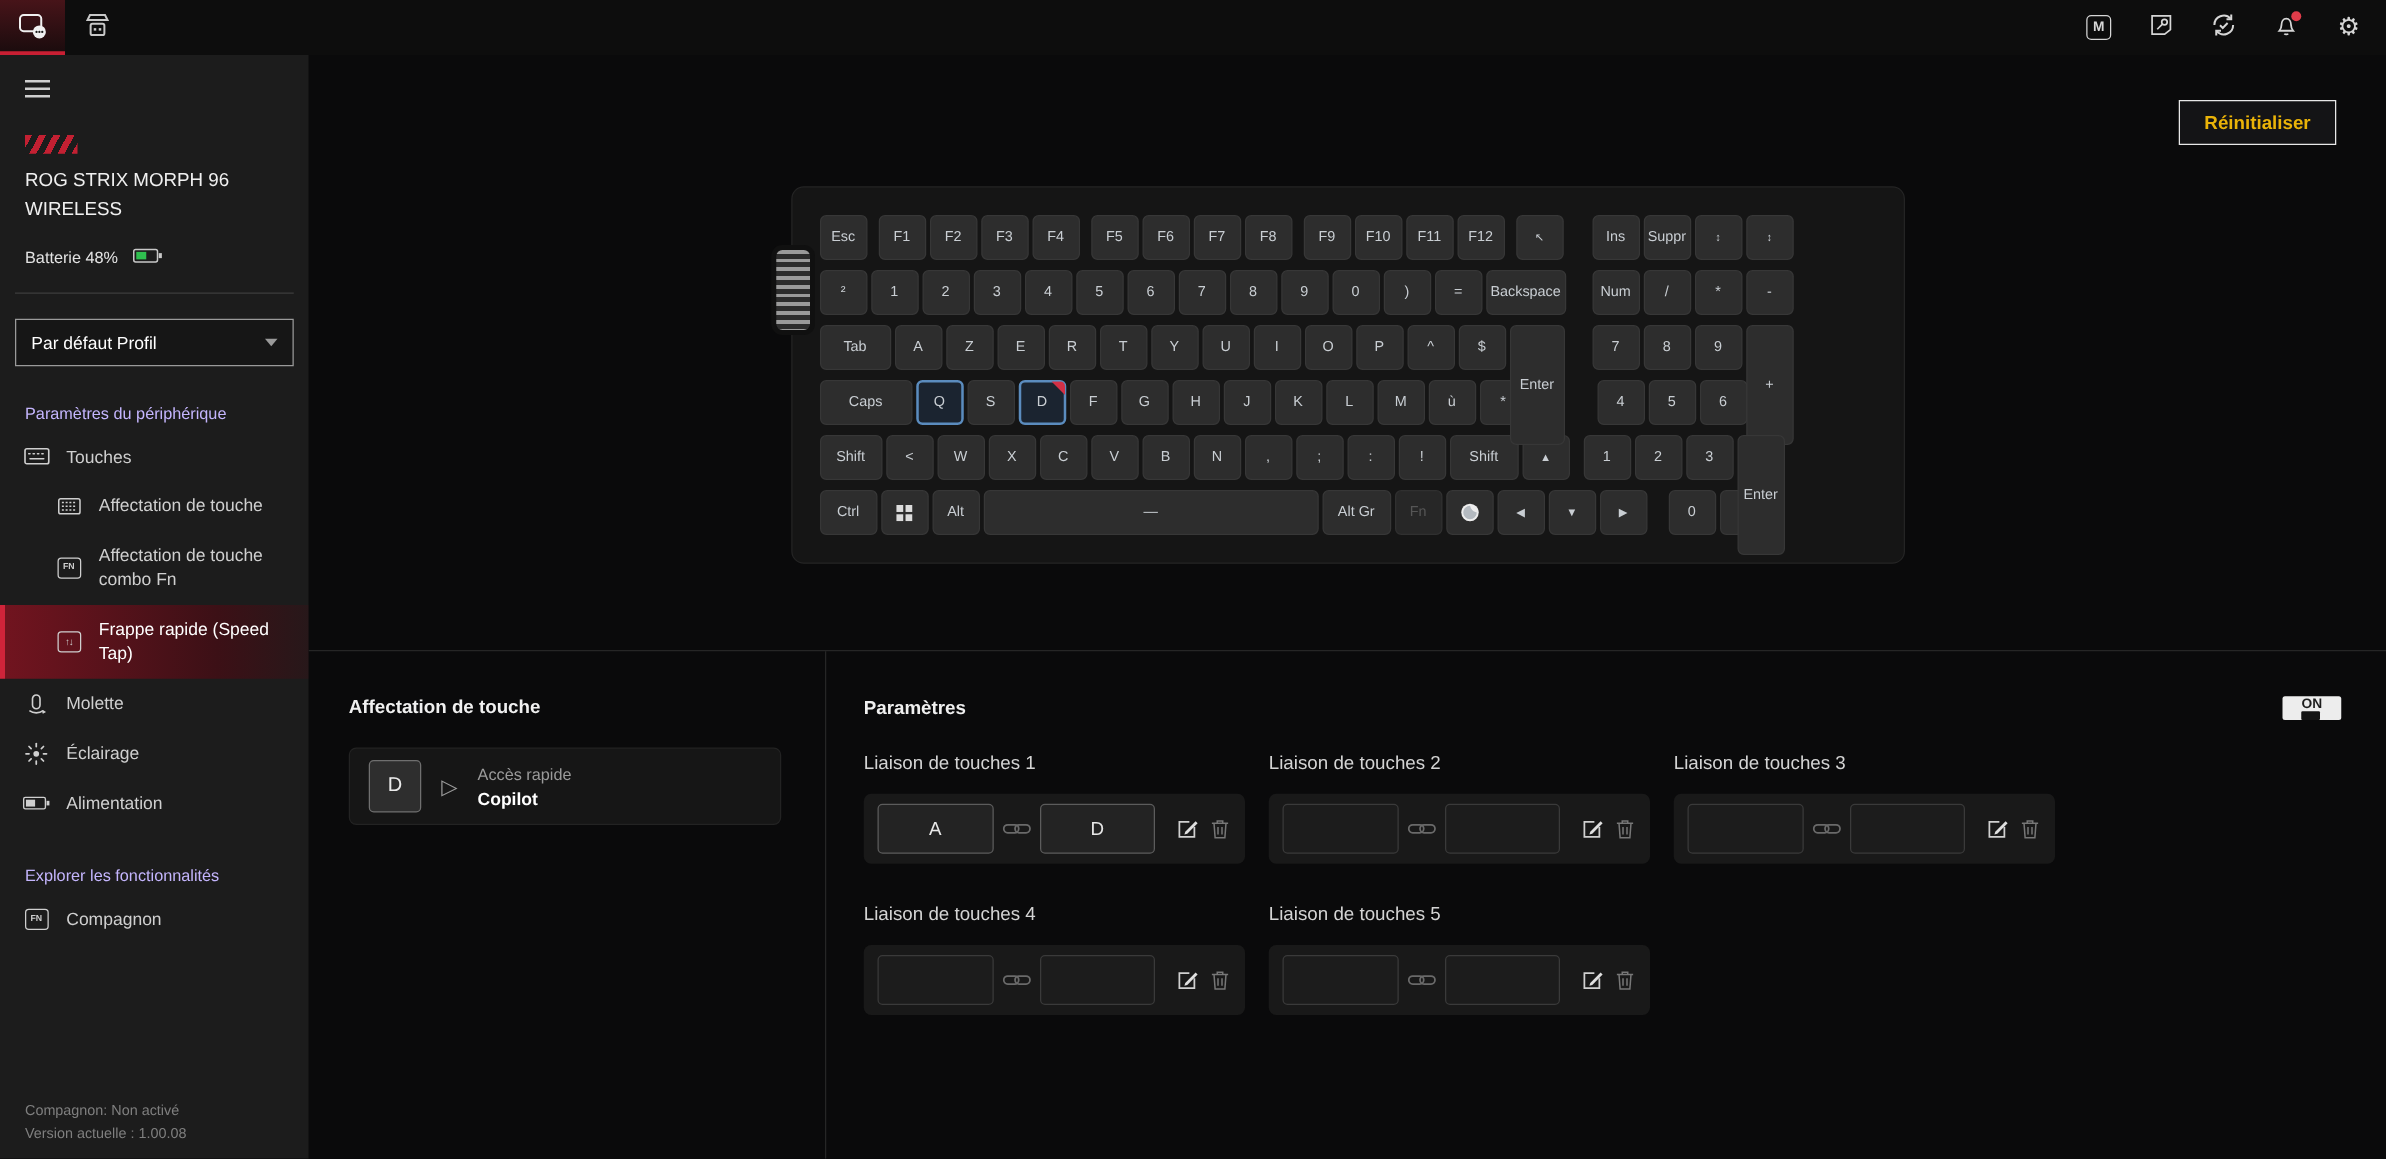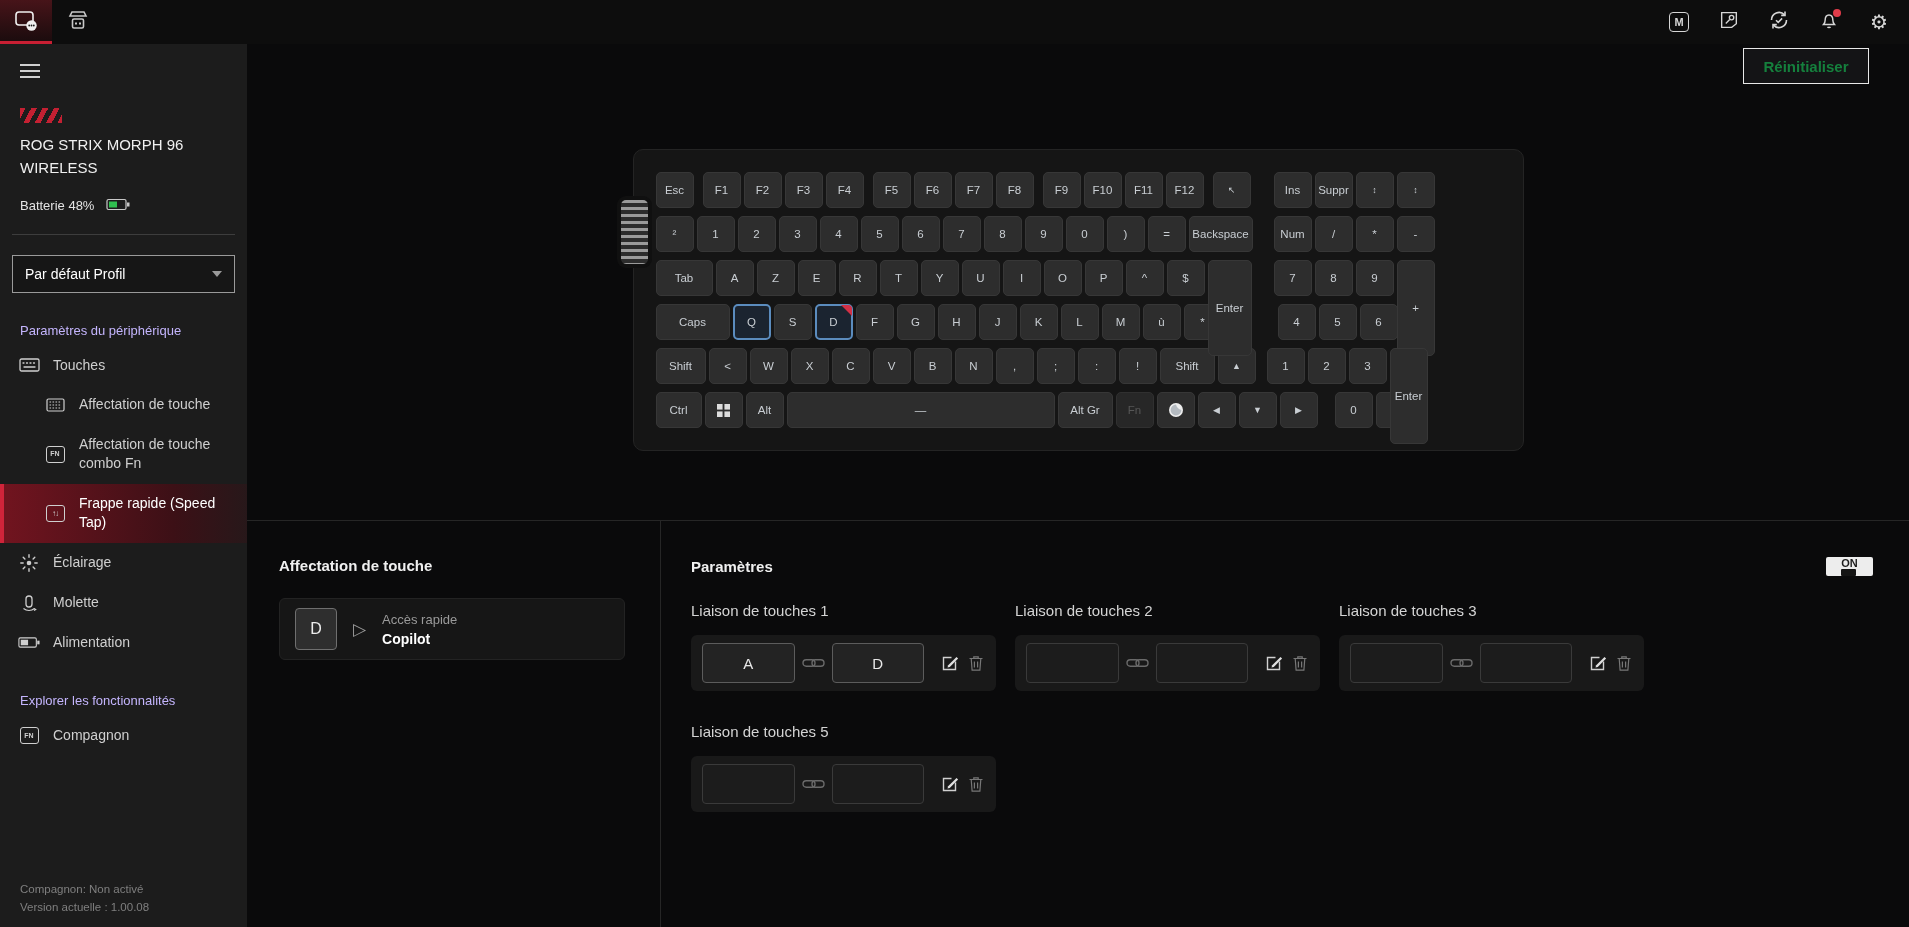--- a/index.html
+++ b/index.html
@@ -51,22 +51,22 @@
   .menu-item.active { background:linear-gradient(90deg,#71141f 0%,#3c1016 70%,rgba(60,16,22,.35) 100%);
                border-left:4px solid #d0243a; padding-left:40px; color:#fff; }
   .mi-icon { width:22px; display:flex; justify-content:center; flex-shrink:0; }
   .fnbox { width:19px; height:17px; border:1.5px solid #cfcfcf; border-radius:3px; font-size:7px;
            font-weight:bold; display:flex; align-items:center; justify-content:center; color:#cfcfcf; }
   .stbox { font-size:8px; letter-spacing:-1px; }
   .sidebar-footer { position:absolute; bottom:10px; left:20px; color:#7f7f7f; font-size:11.5px;
                     line-height:1.55; }
 
   
-  .reset-btn { position:absolute; top:4px; right:40px; width:126px; height:36px;
-      border:1px solid #e8e8e8; background:#141416; color:#15803d; font-weight:bold;
+  .reset-btn { position:absolute; top:36px; right:40px; width:126px; height:36px;
+      border:1px solid #e8e8e8; background:#141416; color:#eab308; font-weight:bold;
       font-size:15px; font-family:"Liberation Sans",sans-serif; cursor:pointer; }
 
   
   .kb { position:relative; margin:105px auto 0; width:891px; border-radius:10px;
         background:#151515; border:1px solid #242424; padding:22px; }
   .kb-wheel { position:absolute; left:-13px; top:50px; width:27px; height:64px; border-radius:5px;
         background:repeating-linear-gradient(180deg,#9a9a9a 0 3px,#2c2c2c 3px 7px);
         box-shadow:0 0 0 4px #101010; cursor:pointer; }
   .krow { display:flex; column-gap:3px; height:36px; margin-bottom:8px; align-items:flex-start; }
   .krow:last-child { margin-bottom:0; }
@@ -234,45 +234,45 @@
         <span class="mi-label">Affectation de touche combo Fn</span>
       </div>
       <div class="menu-item sub active">
         <span class="mi-icon">
             <span class="fnbox stbox">↑↓</span>
           </span>
         <span class="mi-label">Frappe rapide (Speed Tap)</span>
       </div>
       <div class="menu-item">
         <span class="mi-icon">
+          <svg width="20" height="20" viewBox="0 0 20 20" fill="none" stroke="#cfcfcf" stroke-width="1.3">
+            <rect x="7" y="3" width="6" height="11" rx="3"></rect>
+            <path d="M4.5 15.5c3.2 2.4 7.8 2.4 11 0"></path>
+            <path d="M15 17.5l1.6-1-1.6-1"></path>
+          </svg>
+        </span>
+        <span class="mi-label">Molette</span>
+      </div>
+      <div class="menu-item">
+        <span class="mi-icon">
           <svg width="20" height="20" viewBox="0 0 20 20" fill="#cfcfcf">
             <circle cx="10" cy="10" r="2.3"></circle>
             <g stroke="#cfcfcf" stroke-width="1.4" stroke-linecap="round">
               <line x1="10" y1="1.8" x2="10" y2="4.2"></line>
                 <line x1="10" y1="15.8" x2="10" y2="18.2"></line>
               <line x1="1.8" y1="10" x2="4.2" y2="10"></line>
                 <line x1="15.8" y1="10" x2="18.2" y2="10"></line>
               <line x1="4.2" y1="4.2" x2="5.9" y2="5.9"></line>
                 <line x1="14.1" y1="14.1" x2="15.8" y2="15.8"></line>
               <line x1="4.2" y1="15.8" x2="5.9" y2="14.1"></line>
                 <line x1="14.1" y1="5.9" x2="15.8" y2="4.2"></line>
             </g>
           </svg>
         </span>
         <span class="mi-label">Éclairage</span>
-      </div>
-      <div class="menu-item">
-        <span class="mi-icon">
-          <svg width="20" height="20" viewBox="0 0 20 20" fill="none" stroke="#cfcfcf" stroke-width="1.3">
-            <rect x="7" y="3" width="6" height="11" rx="3"></rect>
-            <path d="M4.5 15.5c3.2 2.4 7.8 2.4 11 0"></path>
-            <path d="M15 17.5l1.6-1-1.6-1"></path>
-          </svg>
-        </span>
-        <span class="mi-label">Molette</span>
       </div>
       <div class="menu-item">
         <span class="mi-icon">
           <svg width="22" height="13" viewBox="0 0 24 13" fill="none" stroke="#cfcfcf" stroke-width="1.2">
             <rect x="1" y="1.5" width="19" height="10" rx="1.5"></rect>
             <rect x="21" y="4.5" width="2.5" height="4" fill="#cfcfcf" stroke="none"></rect>
             <rect x="3" y="3.5" width="8" height="6" fill="#cfcfcf" stroke="none"></rect>
           </svg>
         </span>
         <span class="mi-label">Alimentation</span>
@@ -516,21 +516,21 @@
                 </span>
                 <span class="icon-btn">
                   <svg width="18" height="18" viewBox="0 0 18 18" fill="none" stroke="#777" stroke-width="1.2">
                     <path d="M2.5 4.5h13M6.8 4.5V2.8h4.4v1.7M4.2 4.5l.9 11.7h7.8l.9-11.7"></path>
                     <path d="M7.4 7.5v6M10.6 7.5v6"></path>
                   </svg>
                 </span>
               </div>
             </div>
             <div class="bind-col">
-              <div class="bind-label">Liaison de touches 5</div>
+              <div class="bind-label">Liaison de touches 4</div>
               <div class="bind-card">
                 <div class="bind-key"></div>
                 <span class="icon-btn">
                   <svg width="23" height="12" viewBox="0 0 23 12" fill="none" stroke="#6a6a6a" stroke-width="1.4">
                     <rect x="1" y="2.8" width="12" height="6.4" rx="3.2"></rect>
                     <rect x="10" y="2.8" width="12" height="6.4" rx="3.2"></rect>
                   </svg>
                 </span>
                 <div class="bind-key"></div>
                 <span class="icon-btn edit-gap">
@@ -540,17 +540,42 @@
                   </svg>
                 </span>
                 <span class="icon-btn">
                   <svg width="18" height="18" viewBox="0 0 18 18" fill="none" stroke="#777" stroke-width="1.2">
                     <path d="M2.5 4.5h13M6.8 4.5V2.8h4.4v1.7M4.2 4.5l.9 11.7h7.8l.9-11.7"></path>
                     <path d="M7.4 7.5v6M10.6 7.5v6"></path>
                   </svg>
                 </span>
               </div>
             </div>
+            <div class="bind-col">
+              <div class="bind-label">Liaison de touches 5</div>
+              <div class="bind-card">
+                <div class="bind-key"></div>
+                <span class="icon-btn">
+                  <svg width="23" height="12" viewBox="0 0 23 12" fill="none" stroke="#6a6a6a" stroke-width="1.4">
+                    <rect x="1" y="2.8" width="12" height="6.4" rx="3.2"></rect>
+                    <rect x="10" y="2.8" width="12" height="6.4" rx="3.2"></rect>
+                  </svg>
+                </span>
+                <div class="bind-key"></div>
+                <span class="icon-btn edit-gap">
+                  <svg width="20" height="20" viewBox="0 0 20 20" fill="none">
+                    <path d="M11.5 4.5H3.5v12h12v-8" stroke="#d0d0d0" stroke-width="1.4"></path>
+                    <path d="M8.2 12.3l8.3-8.3 1.6 1.6-8.3 8.3-2.3.7z" fill="#e0e0e0"></path>
+                  </svg>
+                </span>
+                <span class="icon-btn">
+                  <svg width="18" height="18" viewBox="0 0 18 18" fill="none" stroke="#777" stroke-width="1.2">
+                    <path d="M2.5 4.5h13M6.8 4.5V2.8h4.4v1.7M4.2 4.5l.9 11.7h7.8l.9-11.7"></path>
+                    <path d="M7.4 7.5v6M10.6 7.5v6"></path>
+                  </svg>
+                </span>
+              </div>
+            </div>
           </div>
       </div>
     </div>
   </div>
 </div>
 
 </body></html>

